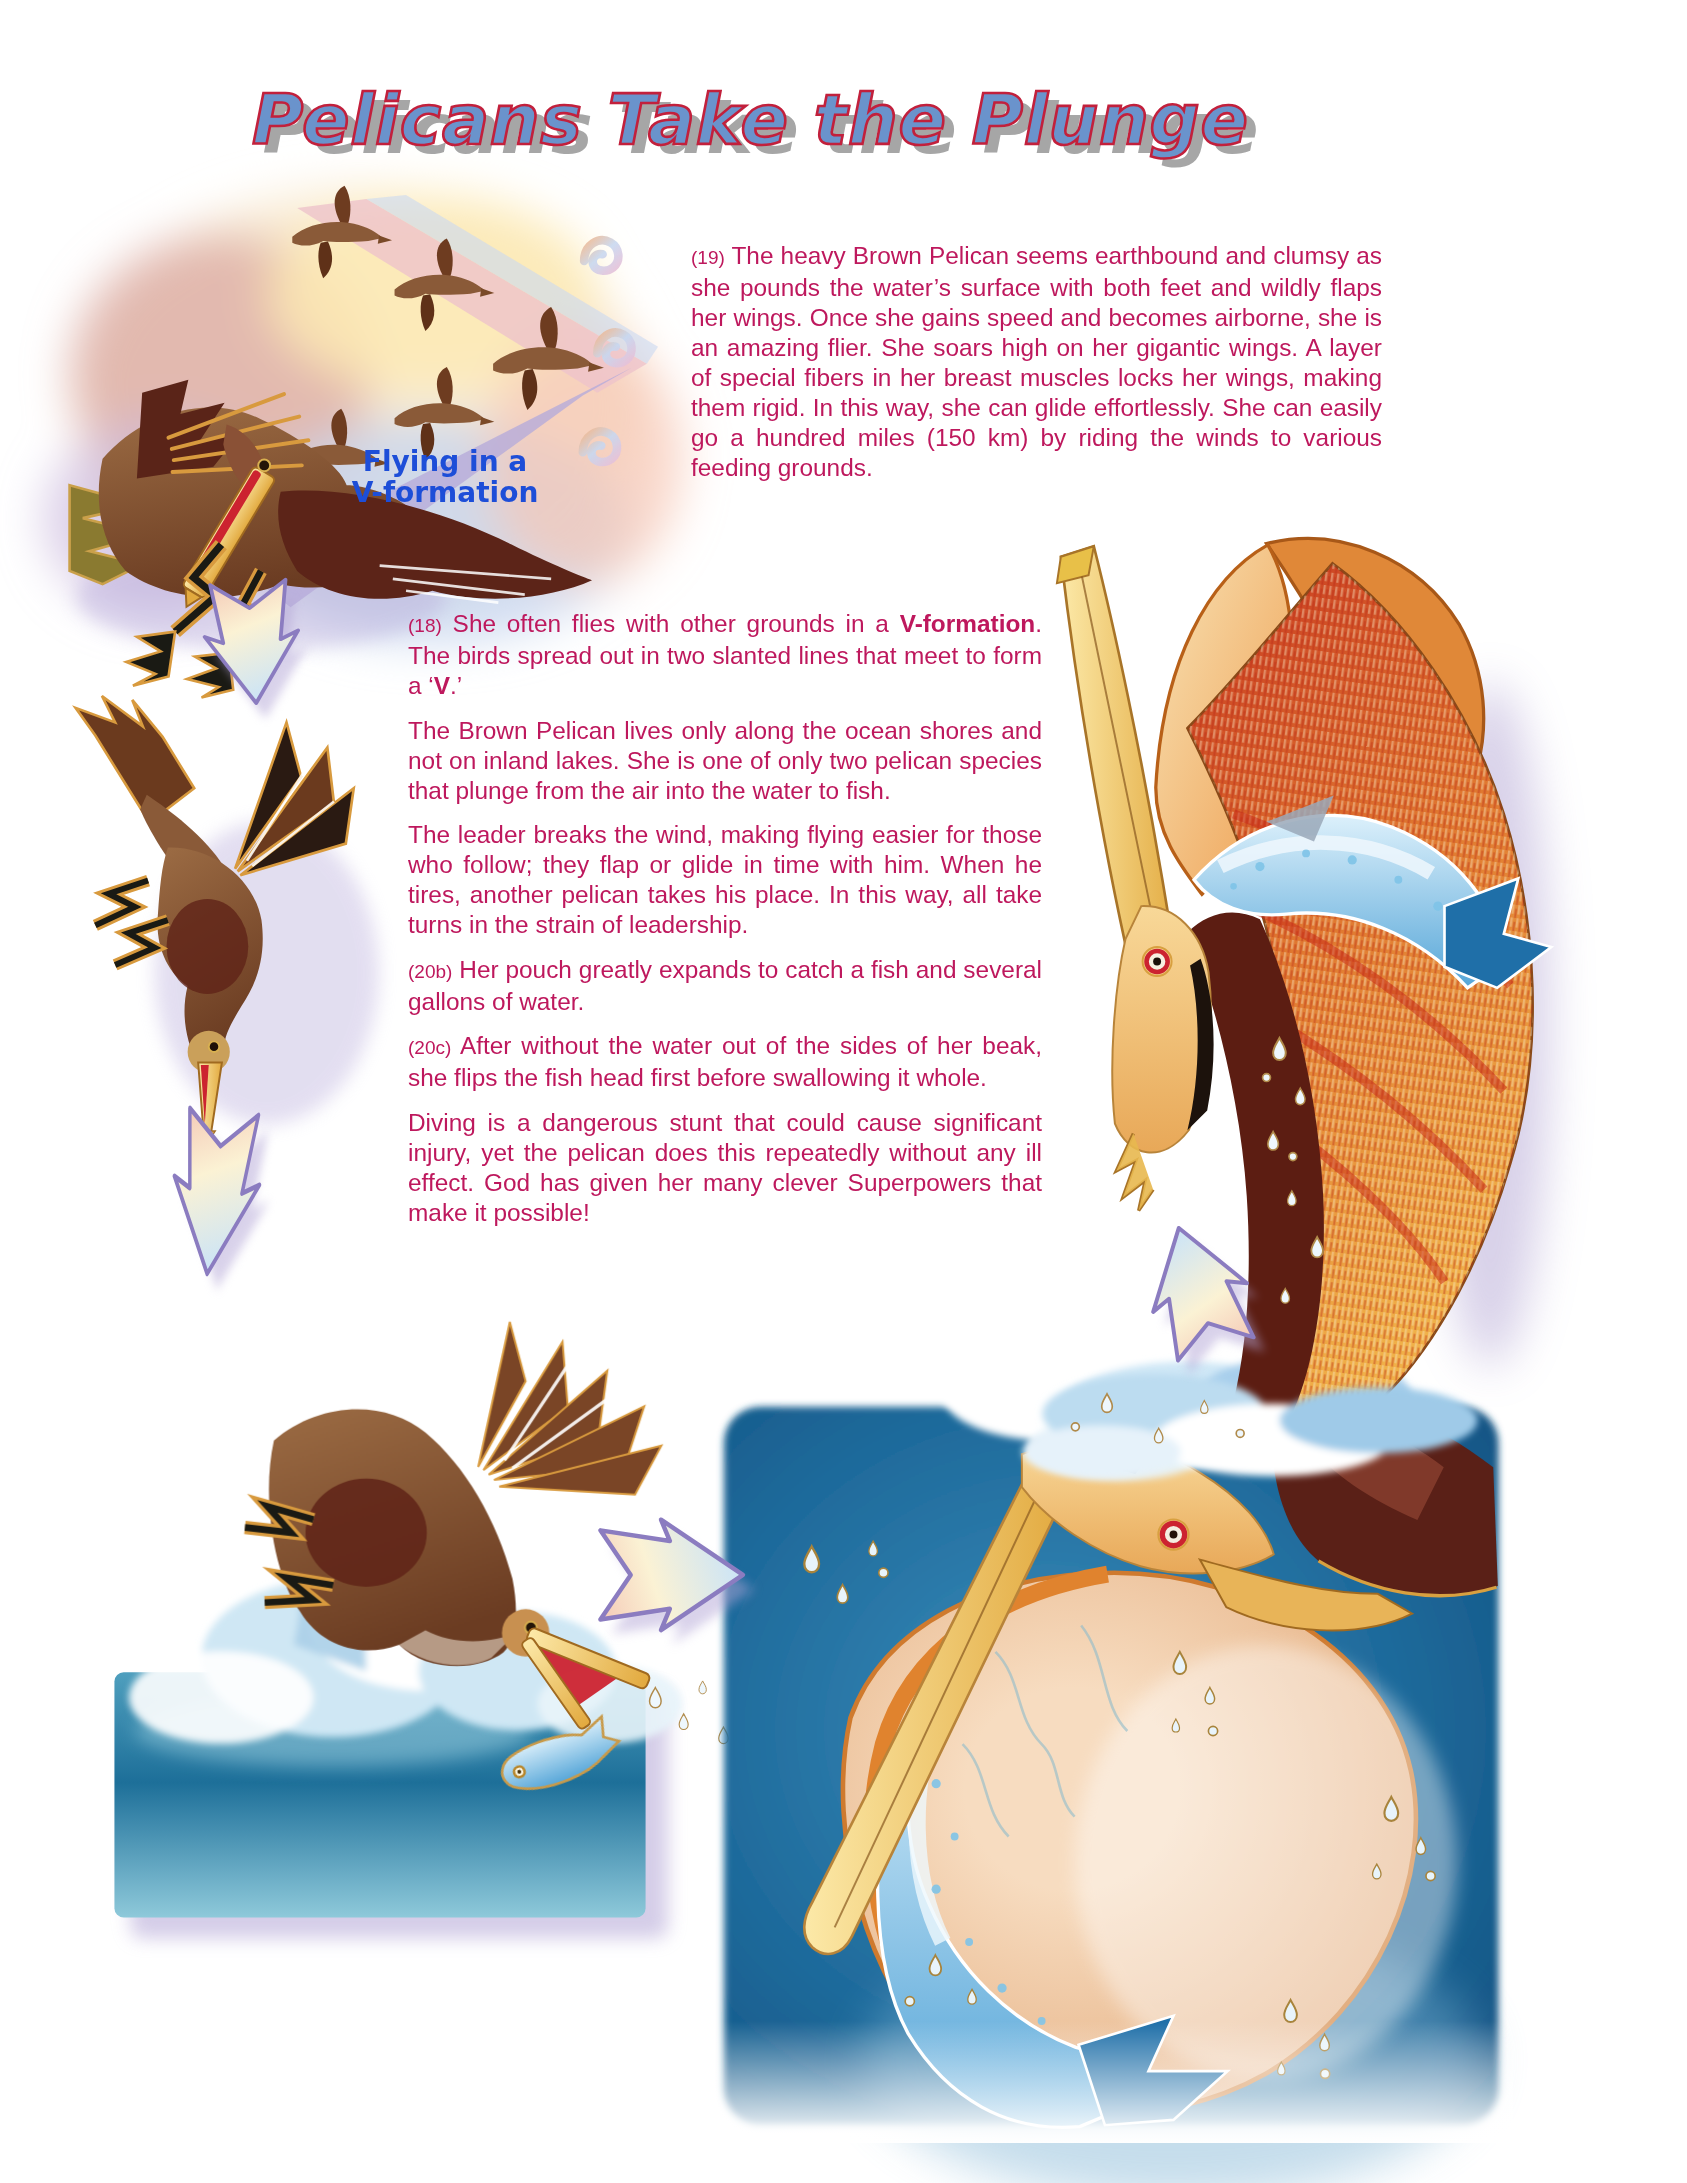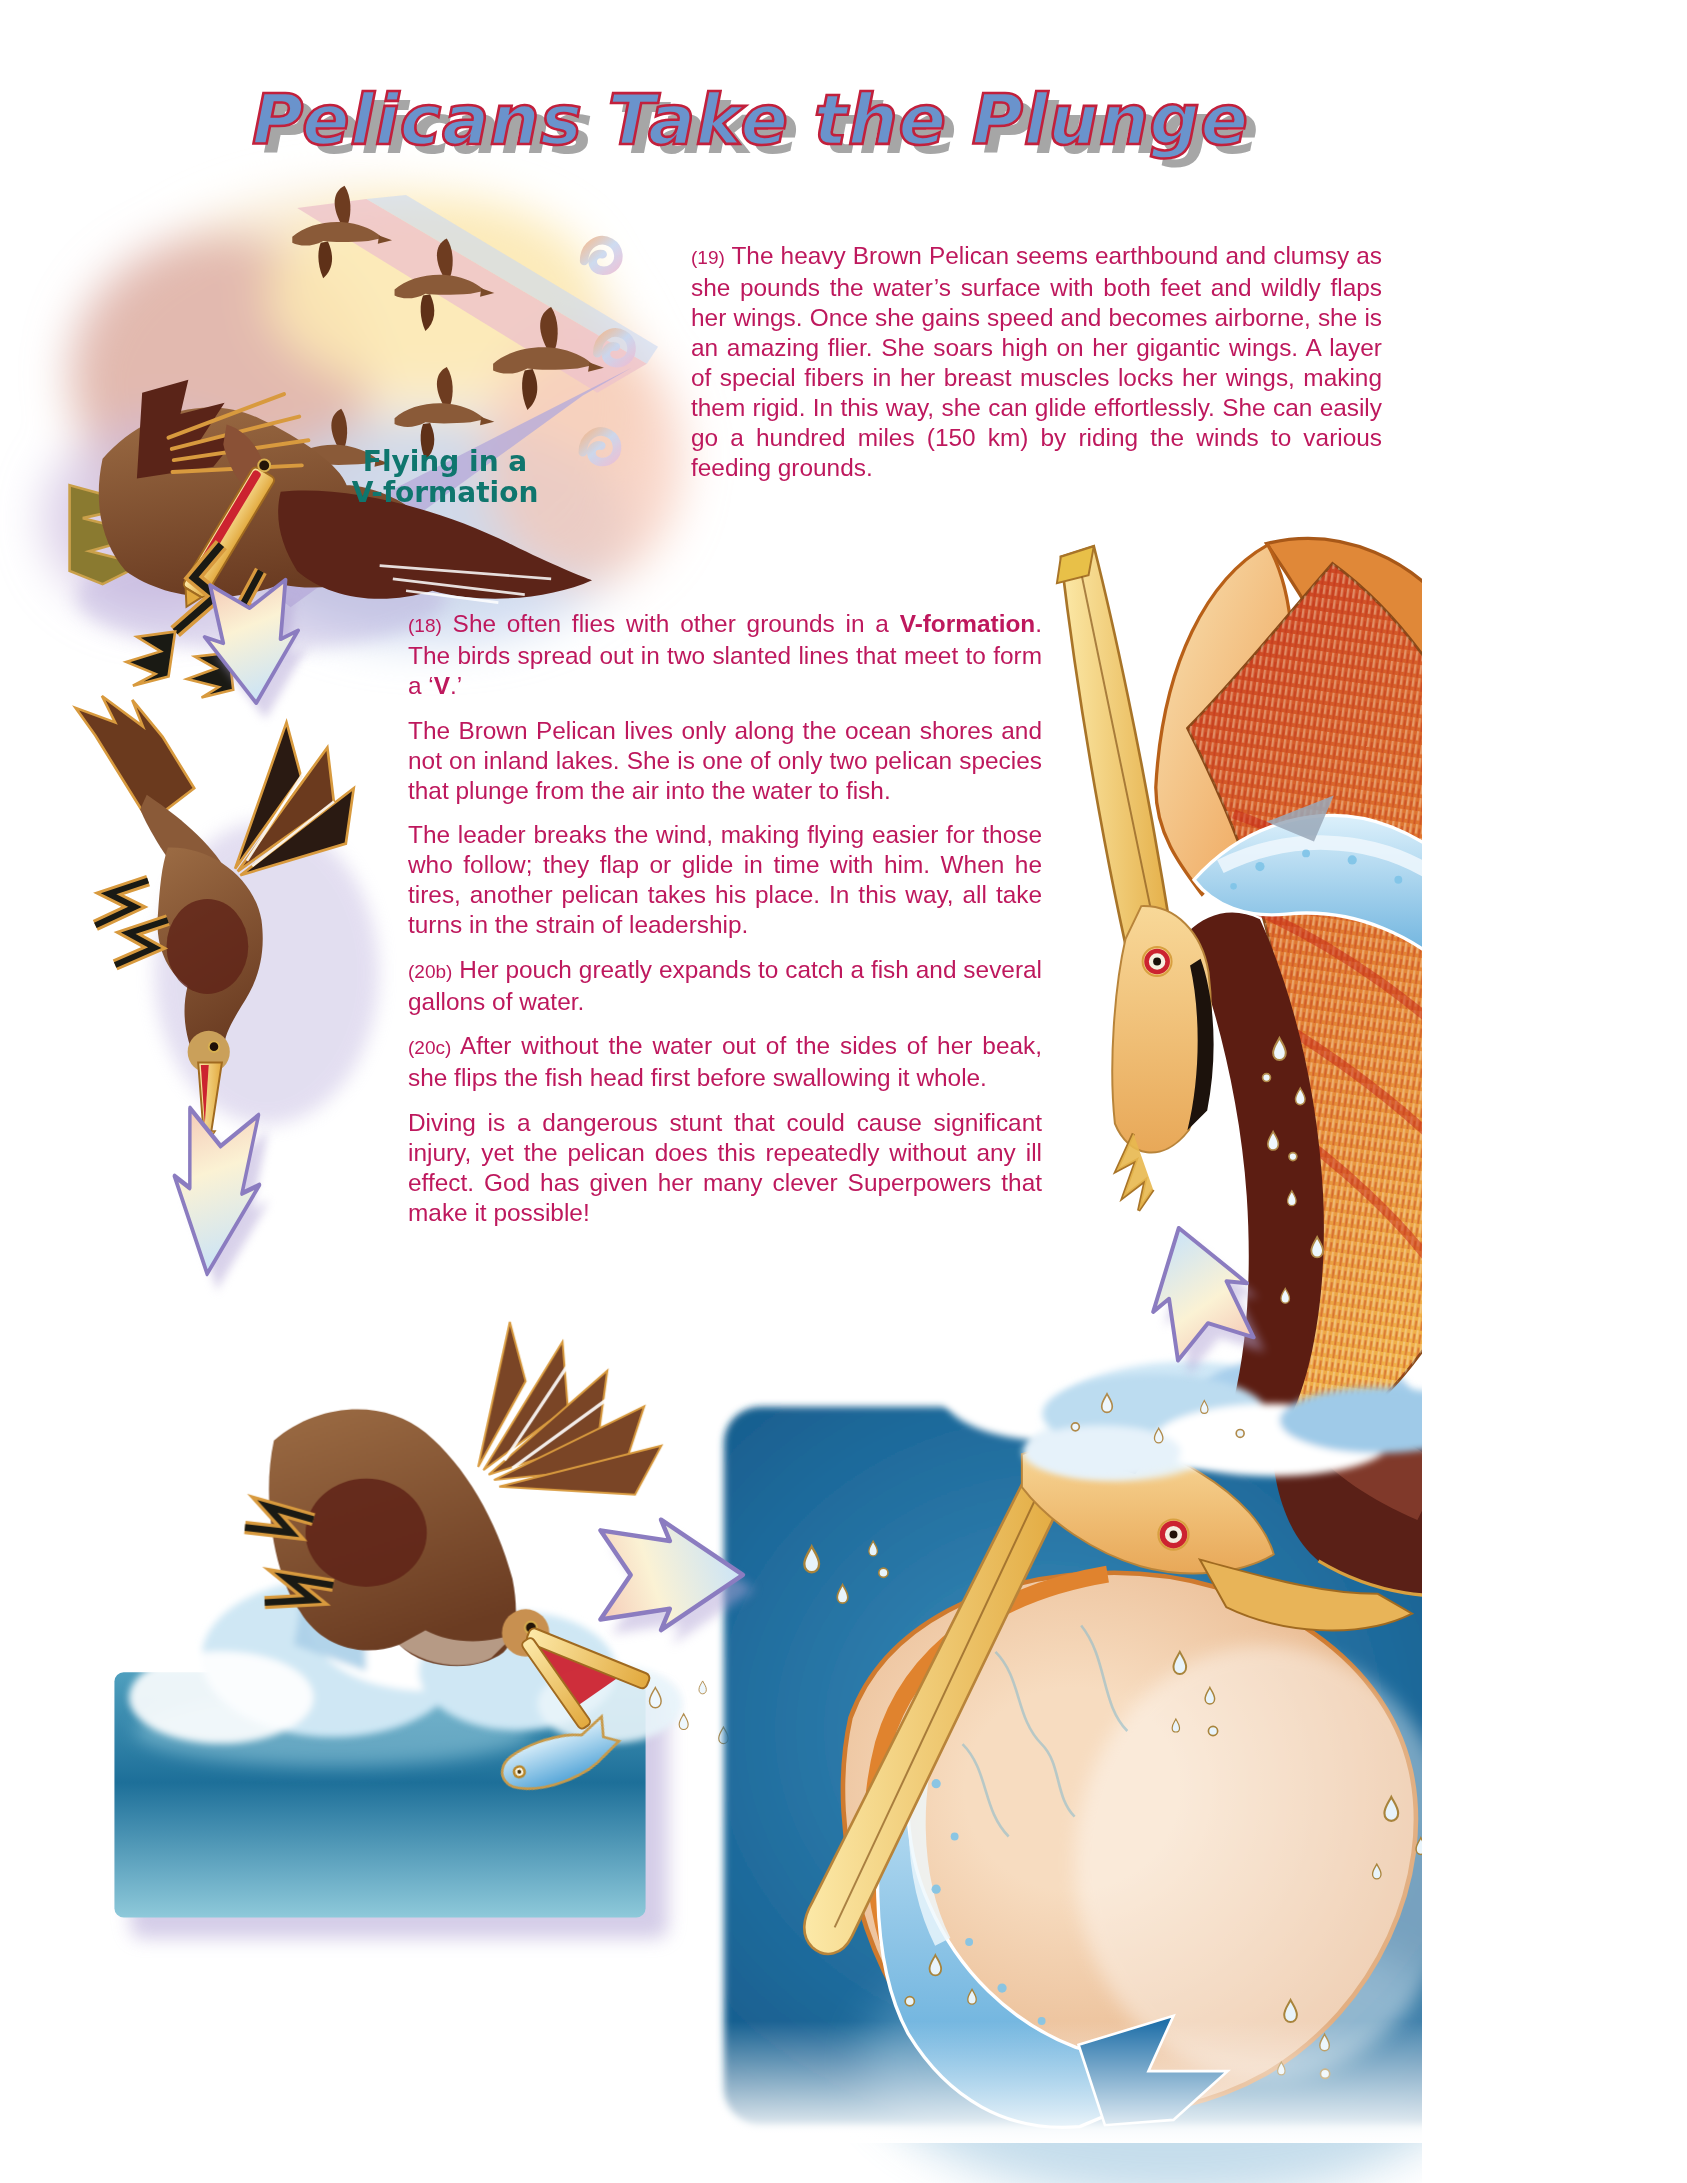--- a/index.html
+++ b/index.html
@@ -1,23 +1,23 @@
 <!DOCTYPE html>
 <html style="font-size:10.6px"><head>
 <meta charset="utf-8">
 <style>
   html,body{margin:0;padding:0;background:#ffffff;}
-  .page{position:relative;width:1422px;height:2183px;background:#ffffff;overflow:hidden;
+  .page{position:relative;width:1687px;height:2183px;background:#ffffff;overflow:hidden;
         font-family:"Liberation Sans",sans-serif;color:#161616;}
   .abs{position:absolute;}
   .title{left:252px;top:79px;font-family:"DejaVu Sans",sans-serif;font-style:italic;font-weight:bold;
          font-size:70px;letter-spacing:0.7px;color:#6a93cc;-webkit-text-stroke:2.6px #c2203c;
          text-shadow:10.6px 9.2px 0 #a6a6a6;white-space:nowrap;}
   .vlabel{left:333px;top:446px;width:224px;text-align:center;font-family:"DejaVu Sans",sans-serif;
-          font-weight:bold;font-size:28px;line-height:31px;color:#0f766e;letter-spacing:0px;}
+          font-weight:bold;font-size:28px;line-height:31px;color:#1d4ed8;letter-spacing:0px;}
   .bodytext{font-size:24.4px;line-height:30px;text-align:justify;color:#be185d;}
   .bodytext p{margin:0 0 14.5px 0;}
   .bodytext p:last-child{margin-bottom:0;}
   .para19{left:691px;top:241px;width:691px;line-height:30px;}
   .leftcol{left:408px;top:609px;width:634px;}
   .pnum{font-size:19px;}
   b{font-weight:bold;}
   svg{display:block;overflow:visible;}
 </style>
 </head>

